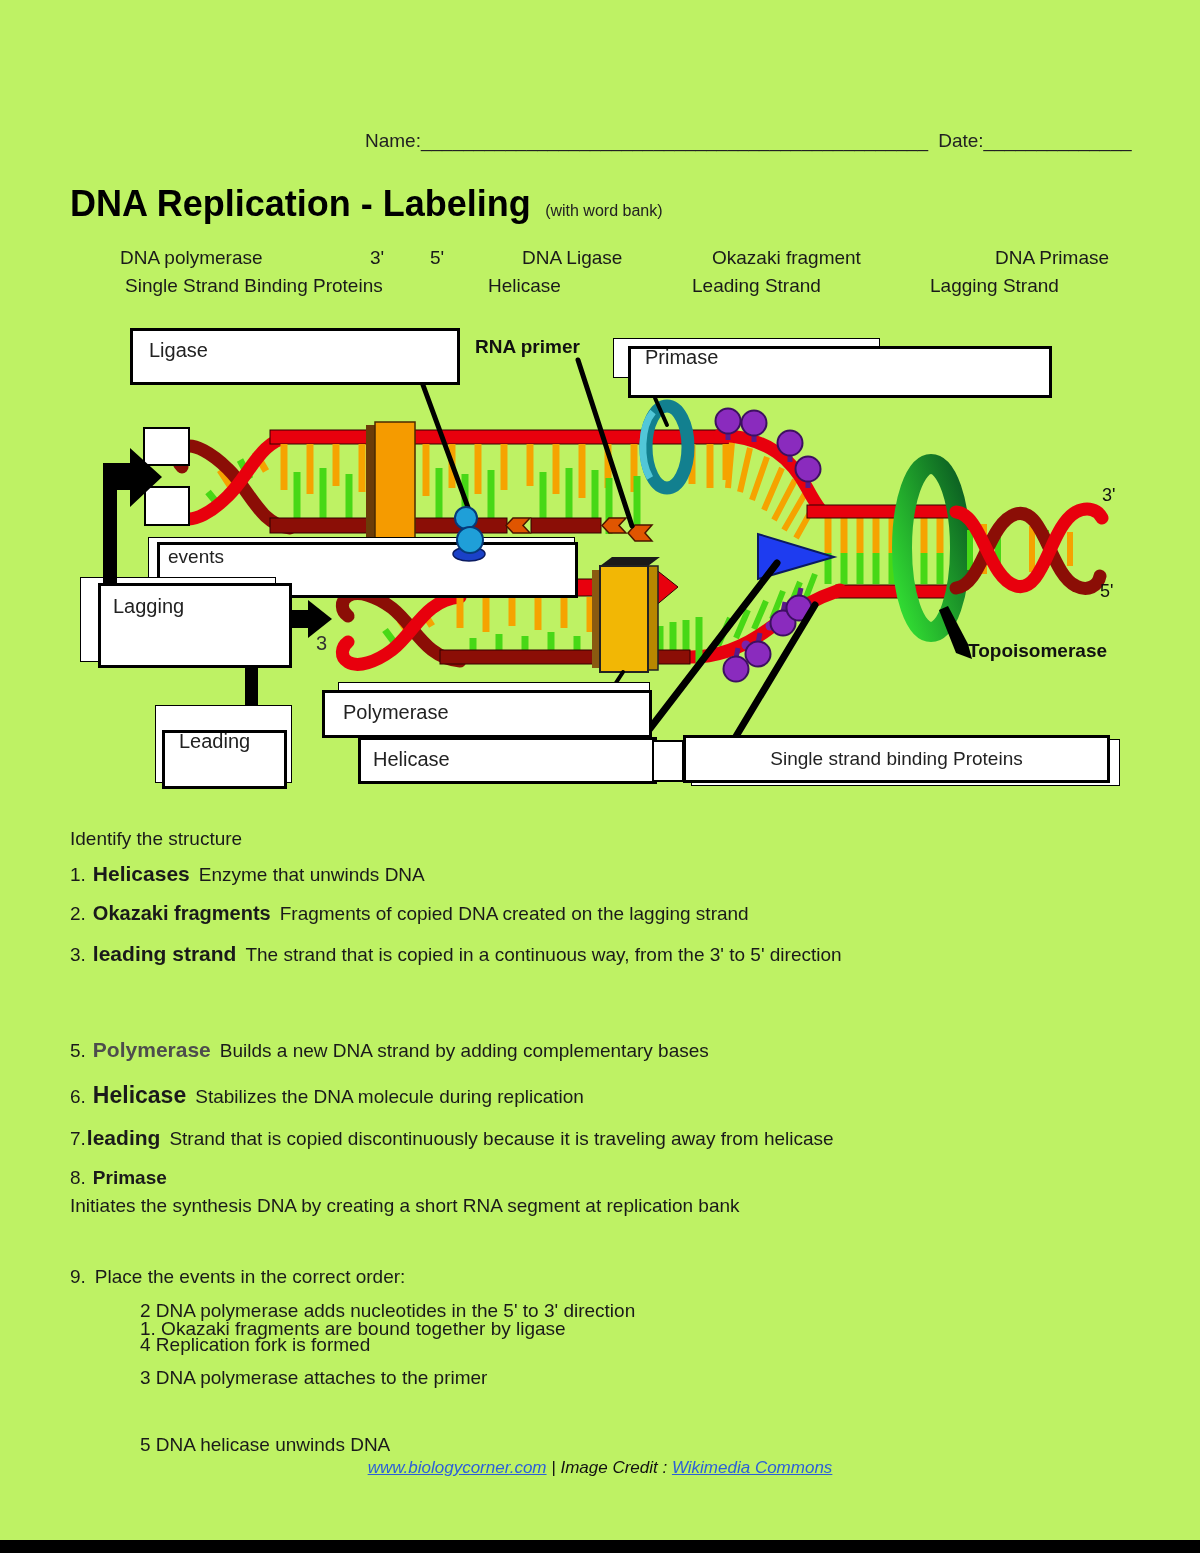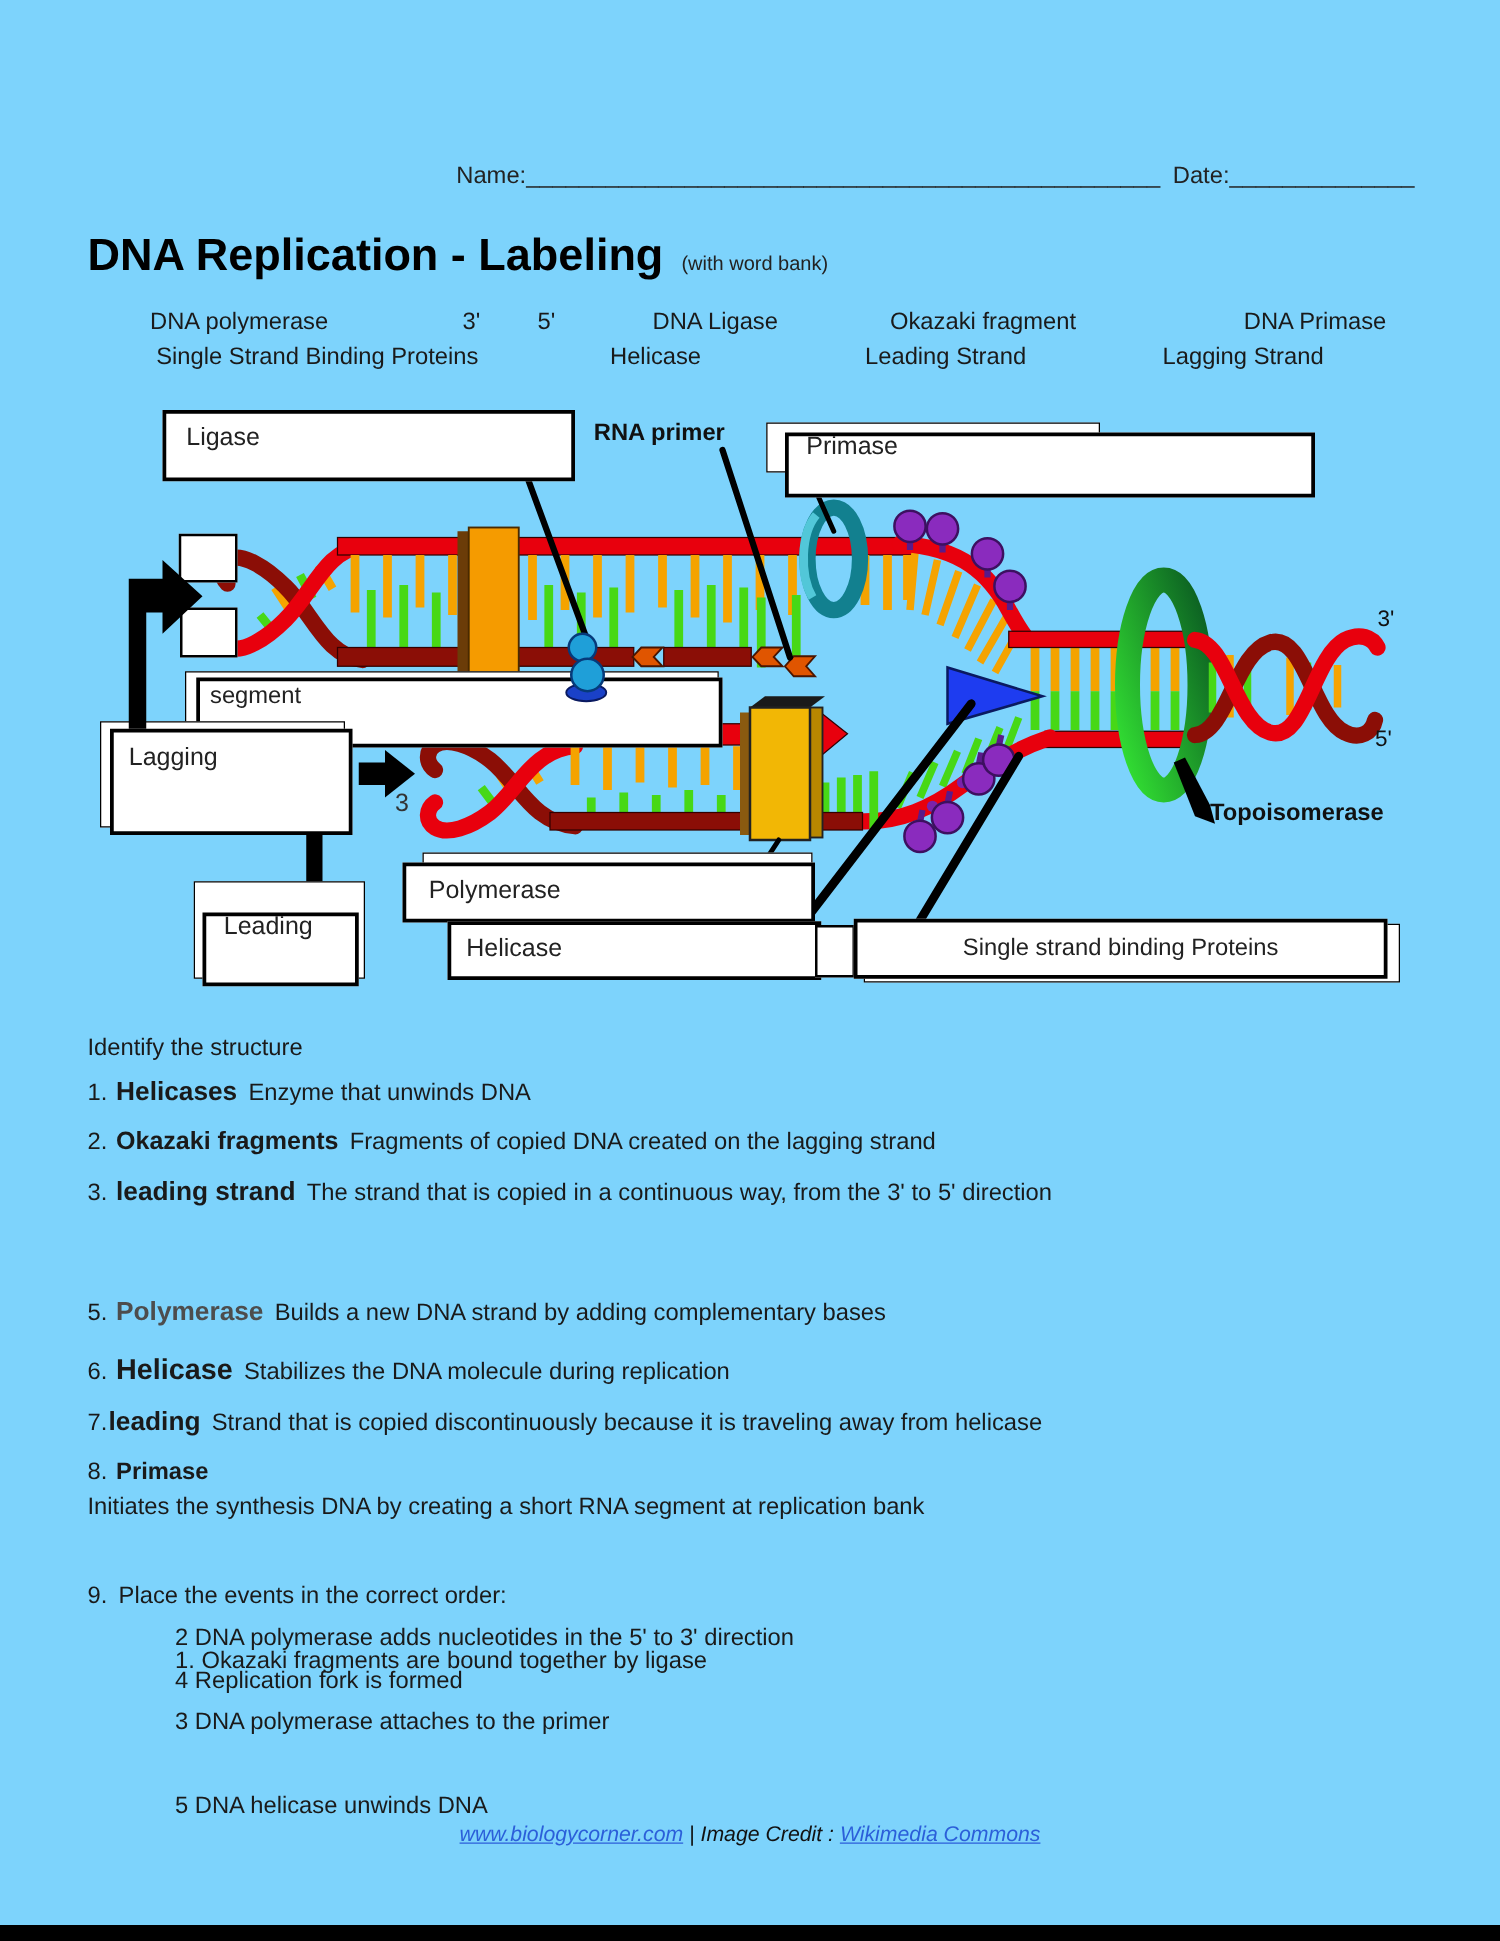--- a/index.html
+++ b/index.html
@@ -1,18 +1,18 @@
 <!DOCTYPE html>
 <html><head>
 <meta charset="utf-8">
 <style>
   * { margin:0; padding:0; box-sizing:border-box; }
   html,body { background:#888; }
   .page {
-    position:relative; width:1200px; height:1553px; background:#7dd3fc;
+    position:relative; width:1200px; height:1553px; background:#bef264;
     font-family:"Liberation Sans", sans-serif; color:#1a1a1a; overflow:hidden;
     margin:0 auto;
   }
   .abs { position:absolute; }
   .nameline { top:130px; left:365px; font-size:19px; white-space:nowrap; color:#222; }
   .nameline .dl { margin-left:10px; }
   .titleline { top:183px; left:70px; }
   .title-main { font-size:36px; font-weight:bold; color:#000; }
   .title-sub { font-size:16px; margin-left:10px; color:#222;margin-top:32px; }
   .wb { font-size:19px; color:#1a1a1a; white-space:nowrap; }
@@ -195,24 +195,24 @@
 
     <div class="dlabel" style="left:405px;top:16px;font-size:19px;font-weight:bold;">RNA primer</div>
 
     <div class="tbox" style="left:543px;top:18px;width:267px;height:40px;"></div>
     <div class="dbox" style="left:558px;top:26px;width:424px;height:52px;padding:0 0 0 14px;"><span style="position:relative;top:-3px;">Primase</span></div>
 
     <div class="dbox" style="left:73px;top:107px;width:47px;height:39px;border-width:2.5px;"></div>
     <div class="dbox" style="left:74px;top:166px;width:46px;height:40px;border-width:2.5px;"></div>
 
     <div class="tbox" style="left:78px;top:217px;width:427px;height:55px;"></div>
-    <div class="dbox" style="left:87px;top:222px;width:421px;height:56px;padding:1px 0 0 8px;font-size:19px;"><span>segment</span></div>
+    <div class="dbox" style="left:87px;top:222px;width:421px;height:56px;padding:1px 0 0 8px;font-size:19px;"><span>events</span></div>
 
     <div class="tbox" style="left:10px;top:257px;width:196px;height:85px;"></div>
-    <div class="dbox" style="left:18px;top:263px;width:194px;height:85px;padding:9px 0 0 12px;"><span>Lagging</span></div>
+    <div class="dbox" style="left:28px;top:263px;width:194px;height:85px;padding:9px 0 0 12px;"><span>Lagging</span></div>
 
     <div class="tbox" style="left:85px;top:385px;width:137px;height:78px;"></div>
     <div class="dbox" style="left:92px;top:410px;width:125px;height:59px;padding:0 0 0 14px;"><span style="position:relative;top:-3px;">Leading</span></div>
 
     <div class="tbox" style="left:268px;top:362px;width:312px;height:50px;"></div>
     <div class="dbox" style="left:252px;top:370px;width:330px;height:48px;padding:8px 0 0 18px;"><span>Polymerase</span></div>
 
     <div class="dbox" style="left:288px;top:417px;width:299px;height:47px;padding:8px 0 0 12px;"><span>Helicase</span></div>
 
     <div class="dbox" style="left:582px;top:420px;width:32px;height:42px;border-width:2px;"></div>

